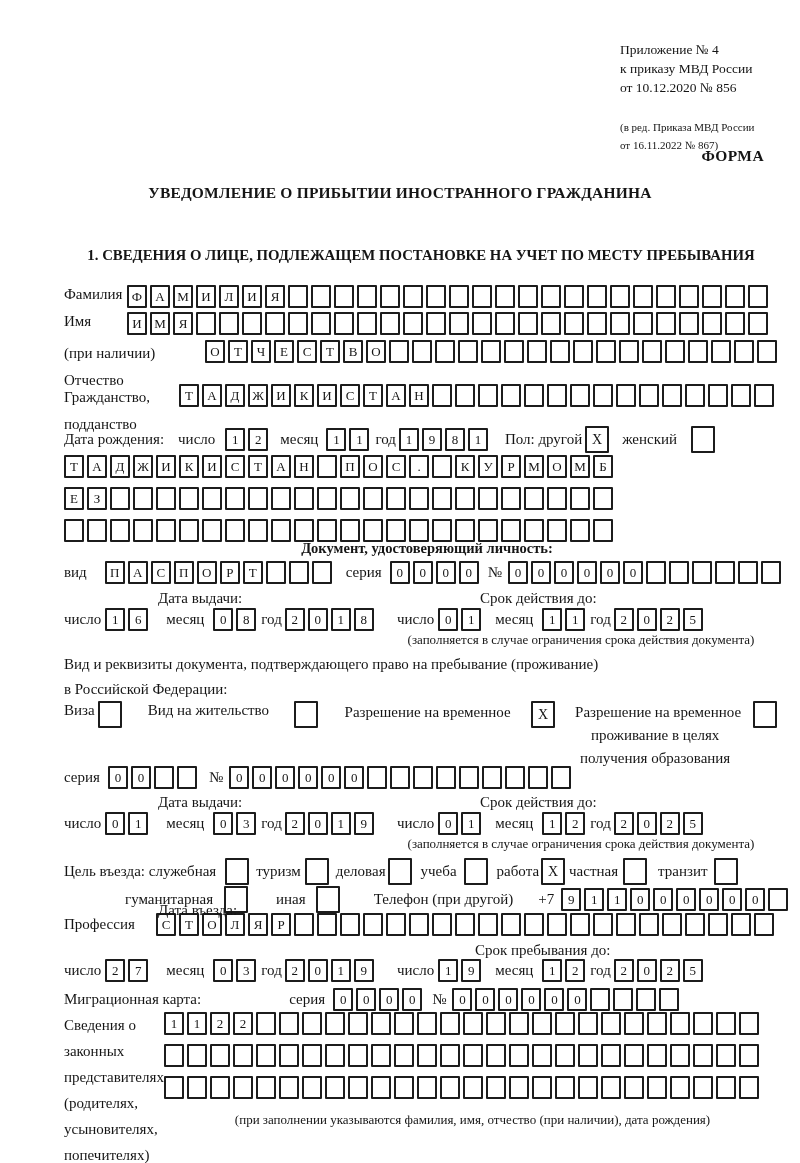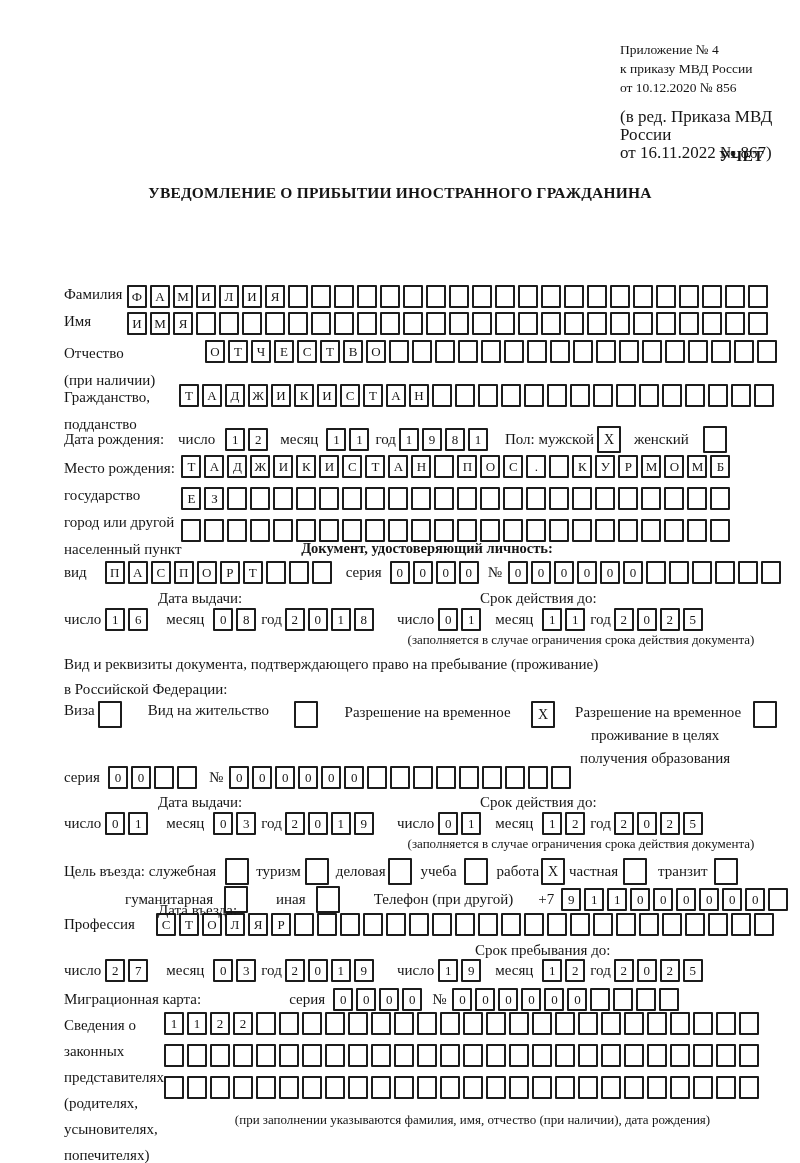--- a/index.html
+++ b/index.html
@@ -2,21 +2,21 @@
 <html><head>
 <meta charset="utf-8">
 <style>
   html,body{margin:0;padding:0;background:#ffffff;}
   .page{position:relative;width:800px;height:1163px;background:#fff;overflow:hidden;
         font-family:"Liberation Serif","DejaVu Serif",serif;color:#151515;}
   .abs{position:absolute;}
   .b{font-weight:bold;}
   .lbl{font-size:15px;line-height:1.25;white-space:nowrap;}
   .annex{font-size:13.5px;line-height:19px;}
-  .annex .edition{margin-top:11px;font-size:17px;line-height:18px;}
+  .annex .edition{margin-top:21px;font-size:11px;line-height:18px;}
   .title{text-align:center;font-size:15.5px;line-height:23px;letter-spacing:.2px;}
   .title-line{display:inline-block;width:56px;height:13px;border-bottom:2.5px solid #3c3c3c;margin-left:10px;}
   .row{display:flex;align-items:flex-start;}
   .vrow{display:flex;align-items:center;}
   .cells{display:inline-flex;gap:3px;flex:none;}
   .cell{width:16px;height:19px;border:2px solid #1c1c1c;border-radius:1px;background:#fff;
         display:flex;align-items:center;justify-content:center;flex:none;
         font-size:13px;line-height:1;}
   .cbx{width:20px;height:23px;border:2px solid #1c1c1c;border-radius:1px;background:#fff;
        display:inline-flex;align-items:center;justify-content:center;flex:none;
@@ -34,26 +34,27 @@
   <div class="abs annex" style="left:620px;top:40px">
     <div>Приложение № 4</div>
     <div>к приказу МВД России</div>
     <div>от 10.12.2020 № 856</div>
     <div class="edition">
       <div>(в ред. Приказа МВД России</div>
       <div>от 16.11.2022 № 867)</div>
     </div>
   </div>
 
-  <div class="abs b" style="left:0;right:36px;top:147px;text-align:right;font-size:15.5px;letter-spacing:.4px">УЧЕТ</div>
+  <div class="abs b" style="left:0;right:36px;top:147px;text-align:right;font-size:15.5px;letter-spacing:.4px">ФОРМА</div>
 
   <div class="abs title b" style="left:0;right:0;top:181px">
     <div>УВЕДОМЛЕНИЕ О ПРИБЫТИИ ИНОСТРАННОГО ГРАЖДАНИНА</div>
   </div>
 
+  <div class="abs b ctr" style="left:50px;right:8px;top:247px;font-size:14.8px">1. СВЕДЕНИЯ О ЛИЦЕ, ПОДЛЕЖАЩЕМ ПОСТАНОВКЕ НА УЧЕТ ПО МЕСТУ ПРЕБЫВАНИЯ</div>
 
   <div class="abs row" style="left:64px;top:285px">
     <span class="lbl" style="width:63px">Фамилия</span>
     <span class="cells">
         <span class="cell">Ф</span>
         <span class="cell">А</span>
         <span class="cell">М</span>
         <span class="cell">И</span>
         <span class="cell">Л</span>
         <span class="cell">И</span>
@@ -111,22 +112,22 @@
         <span class="cell"></span>
         <span class="cell"></span>
         <span class="cell"></span>
         <span class="cell"></span>
         <span class="cell"></span>
       </span>
   </div>
 
   <div class="abs row" style="left:64px;top:340px">
     <span class="lblcol" style="width:141px">
+      <div>(при наличии)</div>
       <div>Отчество</div>
-      <div>(при наличии)</div>
     </span>
     <span class="cells">
         <span class="cell">О</span>
         <span class="cell">Т</span>
         <span class="cell">Ч</span>
         <span class="cell">Е</span>
         <span class="cell">С</span>
         <span class="cell">Т</span>
         <span class="cell">В</span>
         <span class="cell">О</span>
@@ -197,33 +198,27 @@
         <span class="cell">1</span>
         <span class="cell">1</span>
       </span>
     <span class="lbl" style="margin-left:6px">год</span>
     <span class="cells" style="margin-left:3px">
         <span class="cell">1</span>
         <span class="cell">9</span>
         <span class="cell">8</span>
         <span class="cell">1</span>
       </span>
-    <span class="lbl" style="margin-left:17px">Пол: мужской</span>
+    <span class="lbl" style="margin-left:17px">Пол: другой</span>
     <span class="cbx" style="margin-left:3px">X</span>
     <span class="lbl" style="margin-left:13px">женский</span>
     <span class="cbx" style="margin-left:14px"></span>
   </div>
 
   <div class="abs row" style="left:64px;top:455px">
-    <span class="lblcol" style="width:141px">
-      <div>Место рождения:</div>
-      <div>государство</div>
-      <div>город или другой</div>
-      <div>населенный пункт</div>
-    </span>
     <span class="stack">
       <div class="cells">
           <span class="cell">Т</span>
           <span class="cell">А</span>
           <span class="cell">Д</span>
           <span class="cell">Ж</span>
           <span class="cell">И</span>
           <span class="cell">К</span>
           <span class="cell">И</span>
           <span class="cell">С</span>

